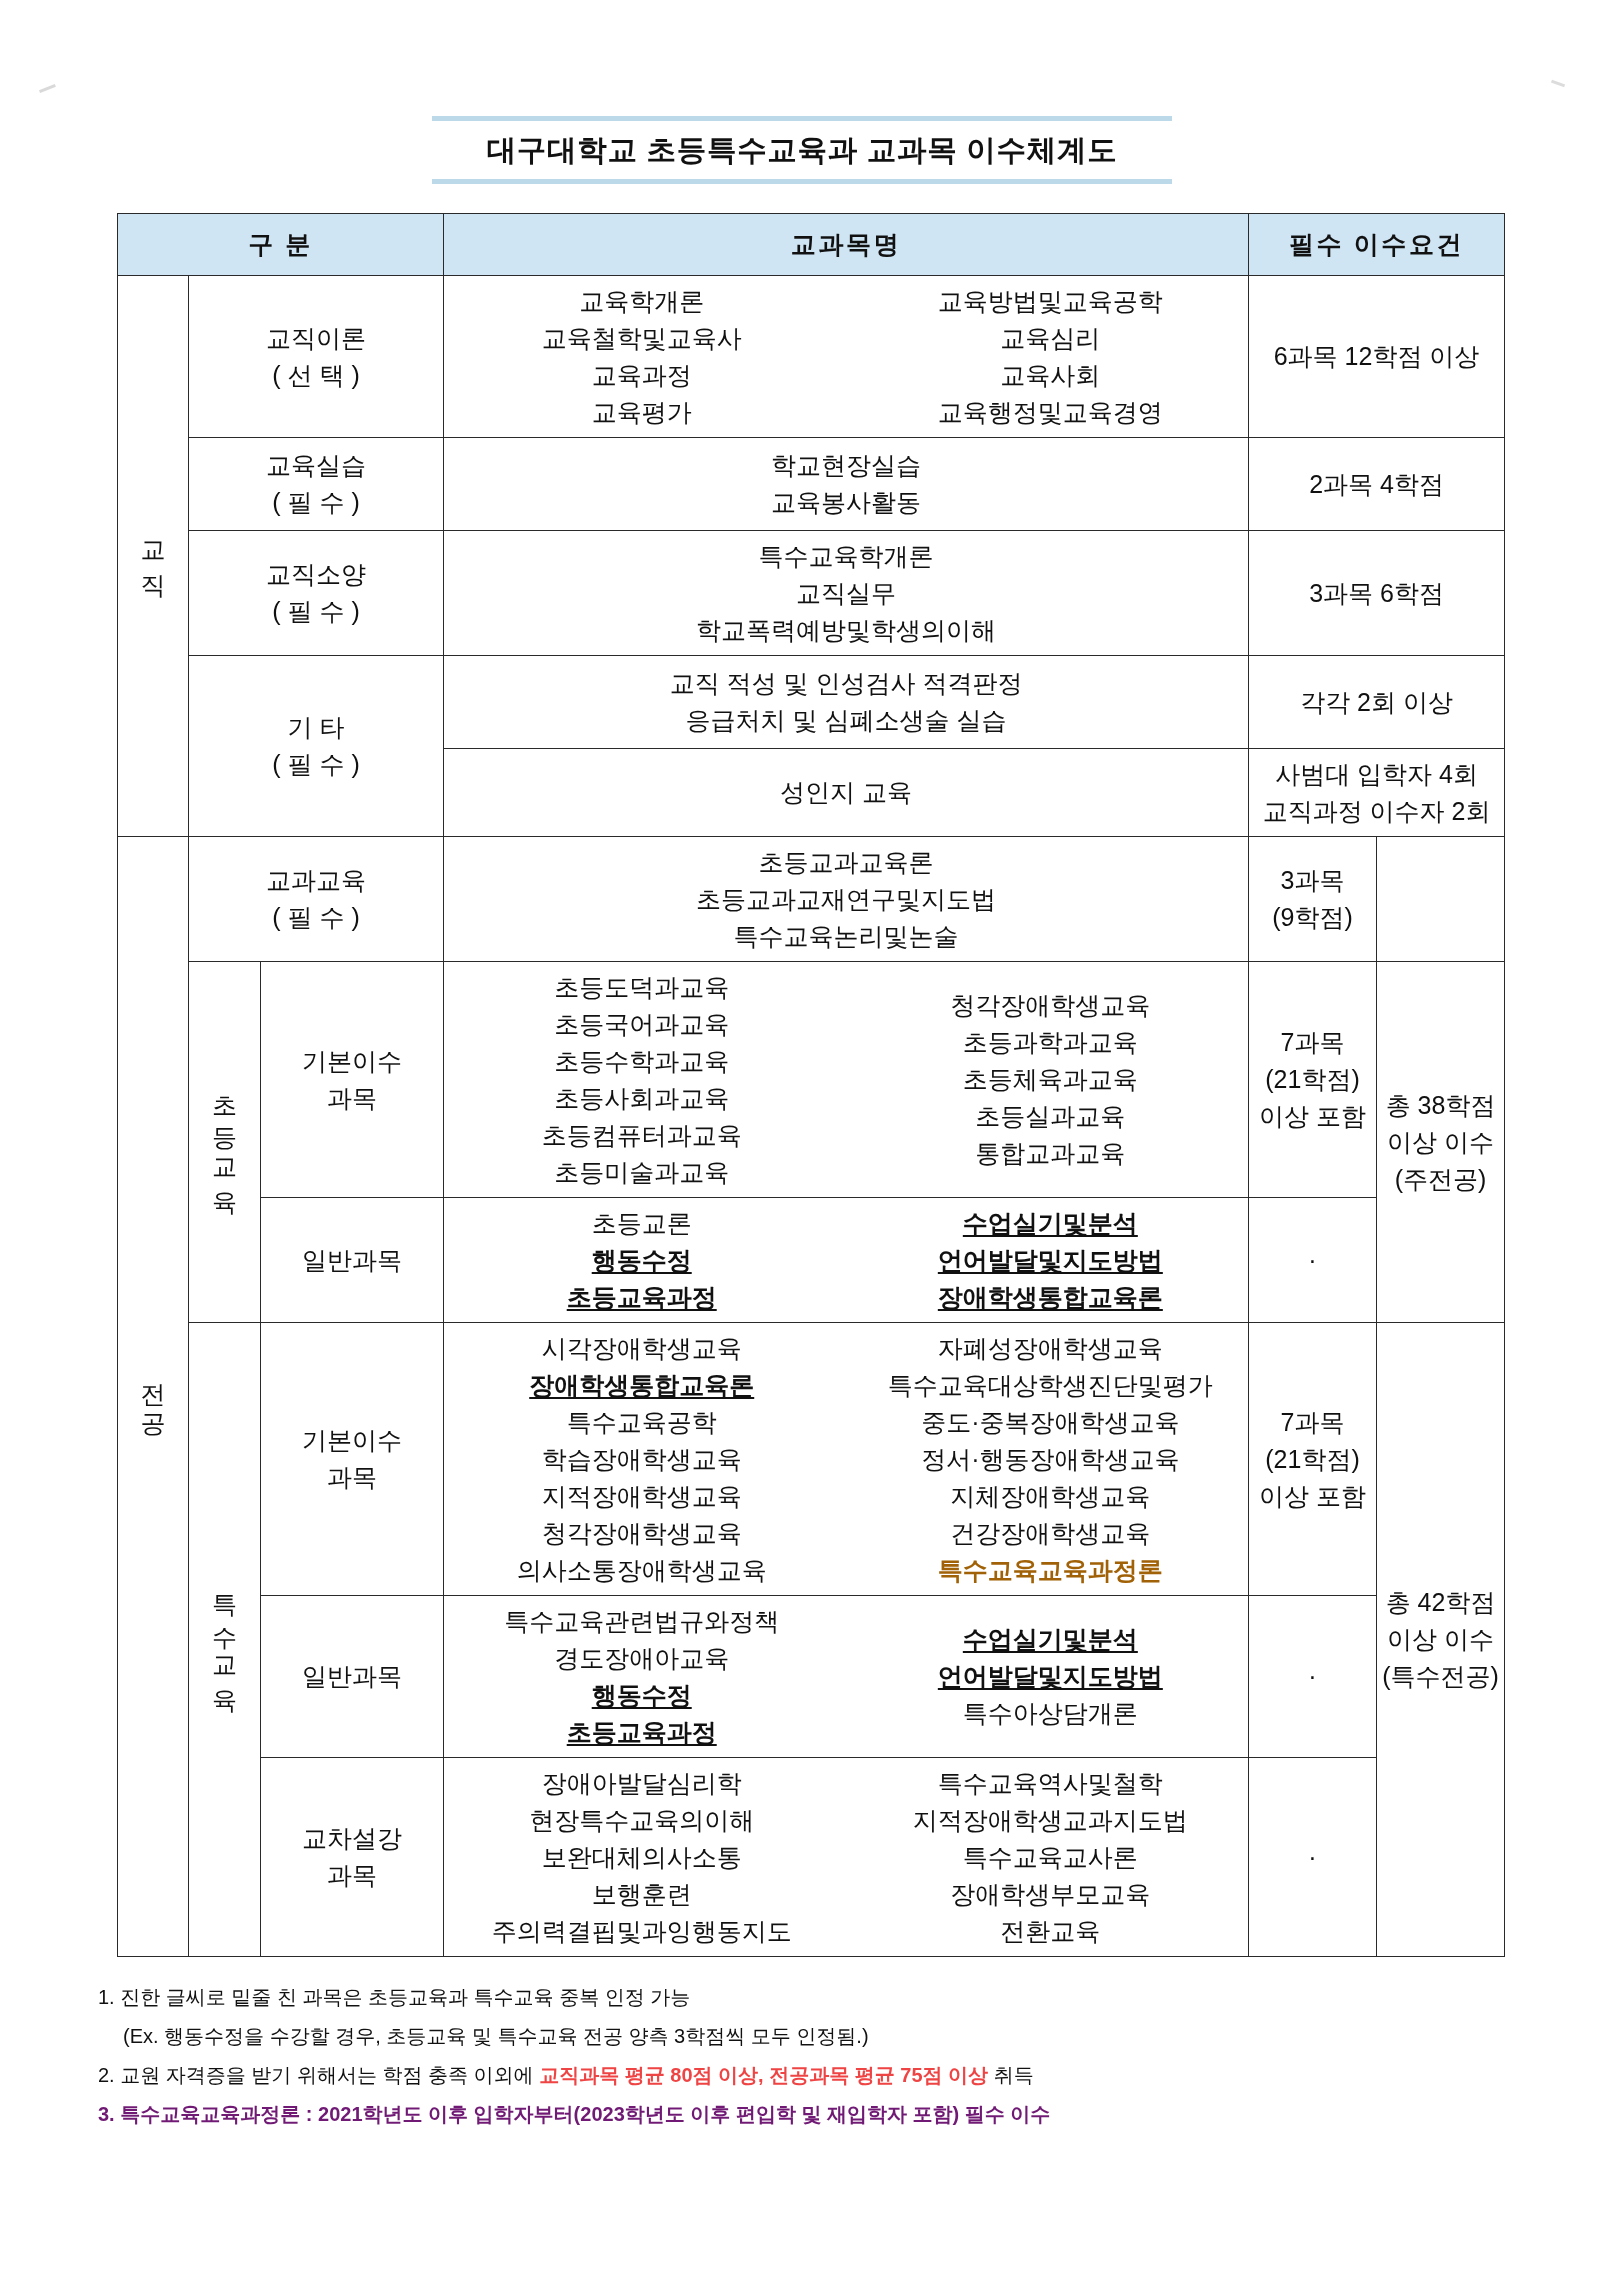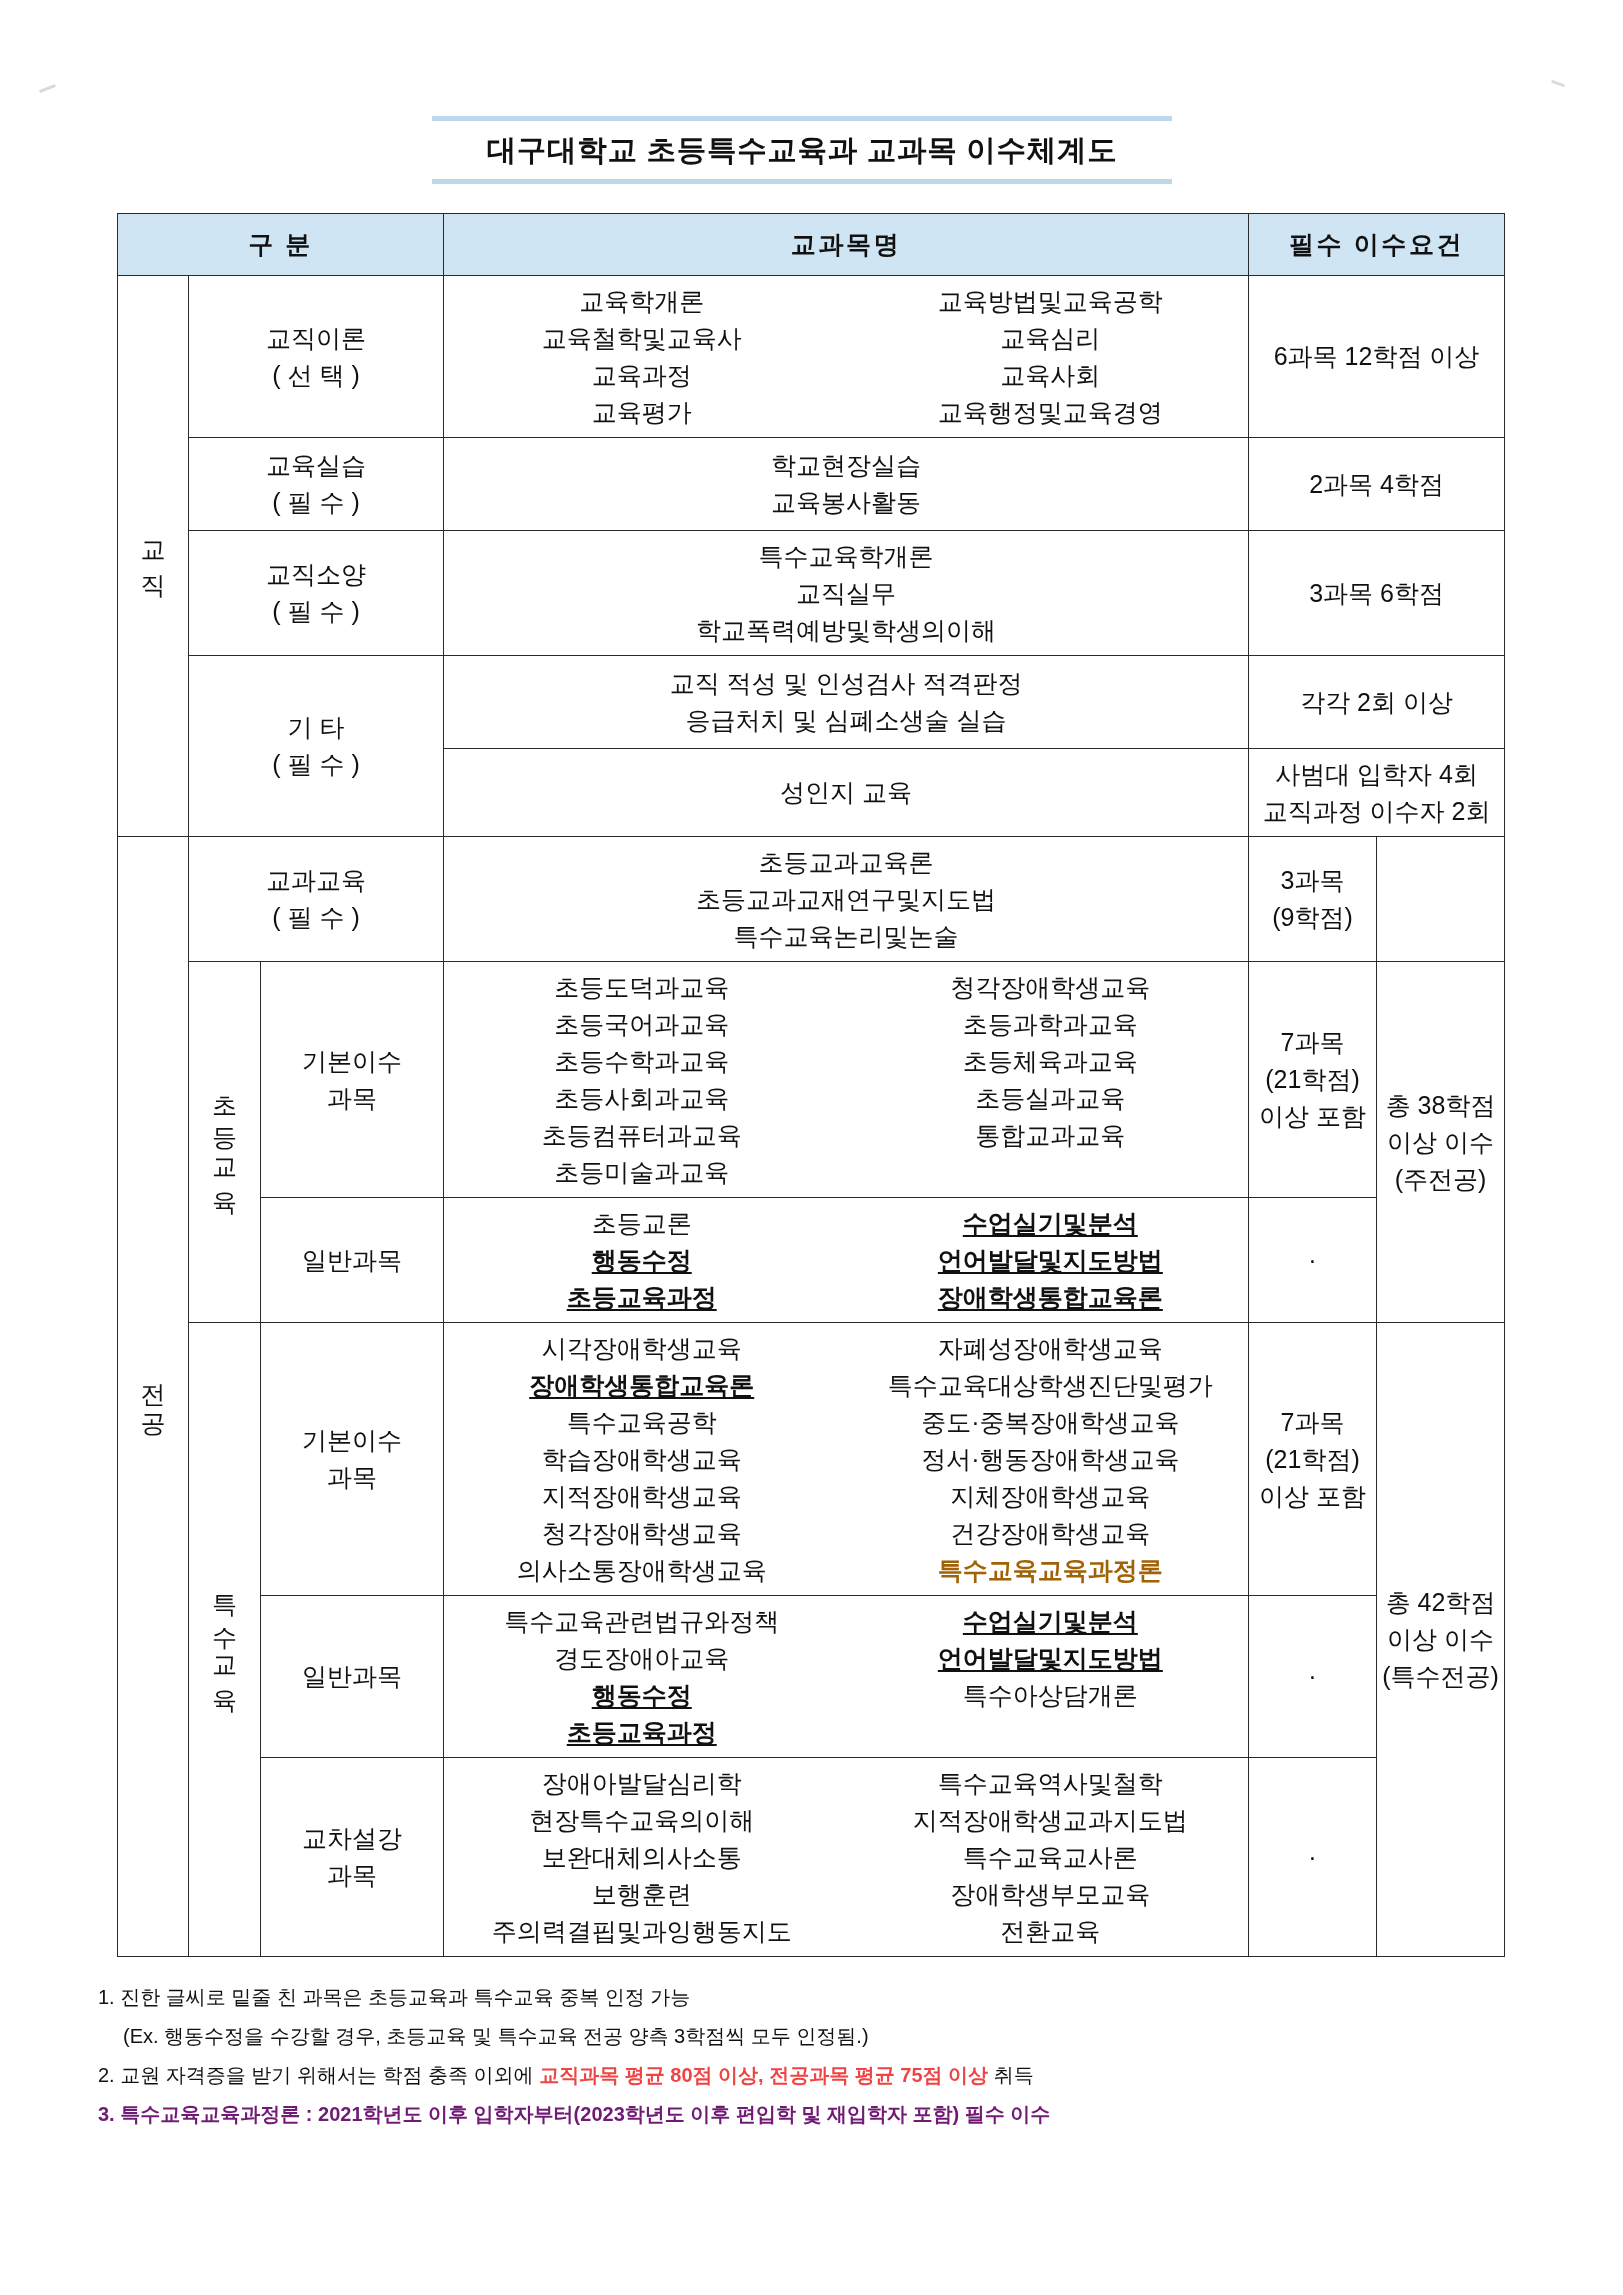--- a/index.html
+++ b/index.html
@@ -80,21 +80,21 @@
     white-space: nowrap;
     line-height: 1.1;
   }
   .cat-cell {
     font-size: 20px;
     line-height: 1.5;
   }
   .two-col {
     display: flex;
     justify-content: space-around;
-    align-items: flex-start;
+    align-items: center;
     gap: 21px;
   }
   .two-col > div {
     flex: 1 1 50%;
     text-align: center;
     white-space: nowrap;
   }
   .lines div {
     white-space: nowrap;
   }

